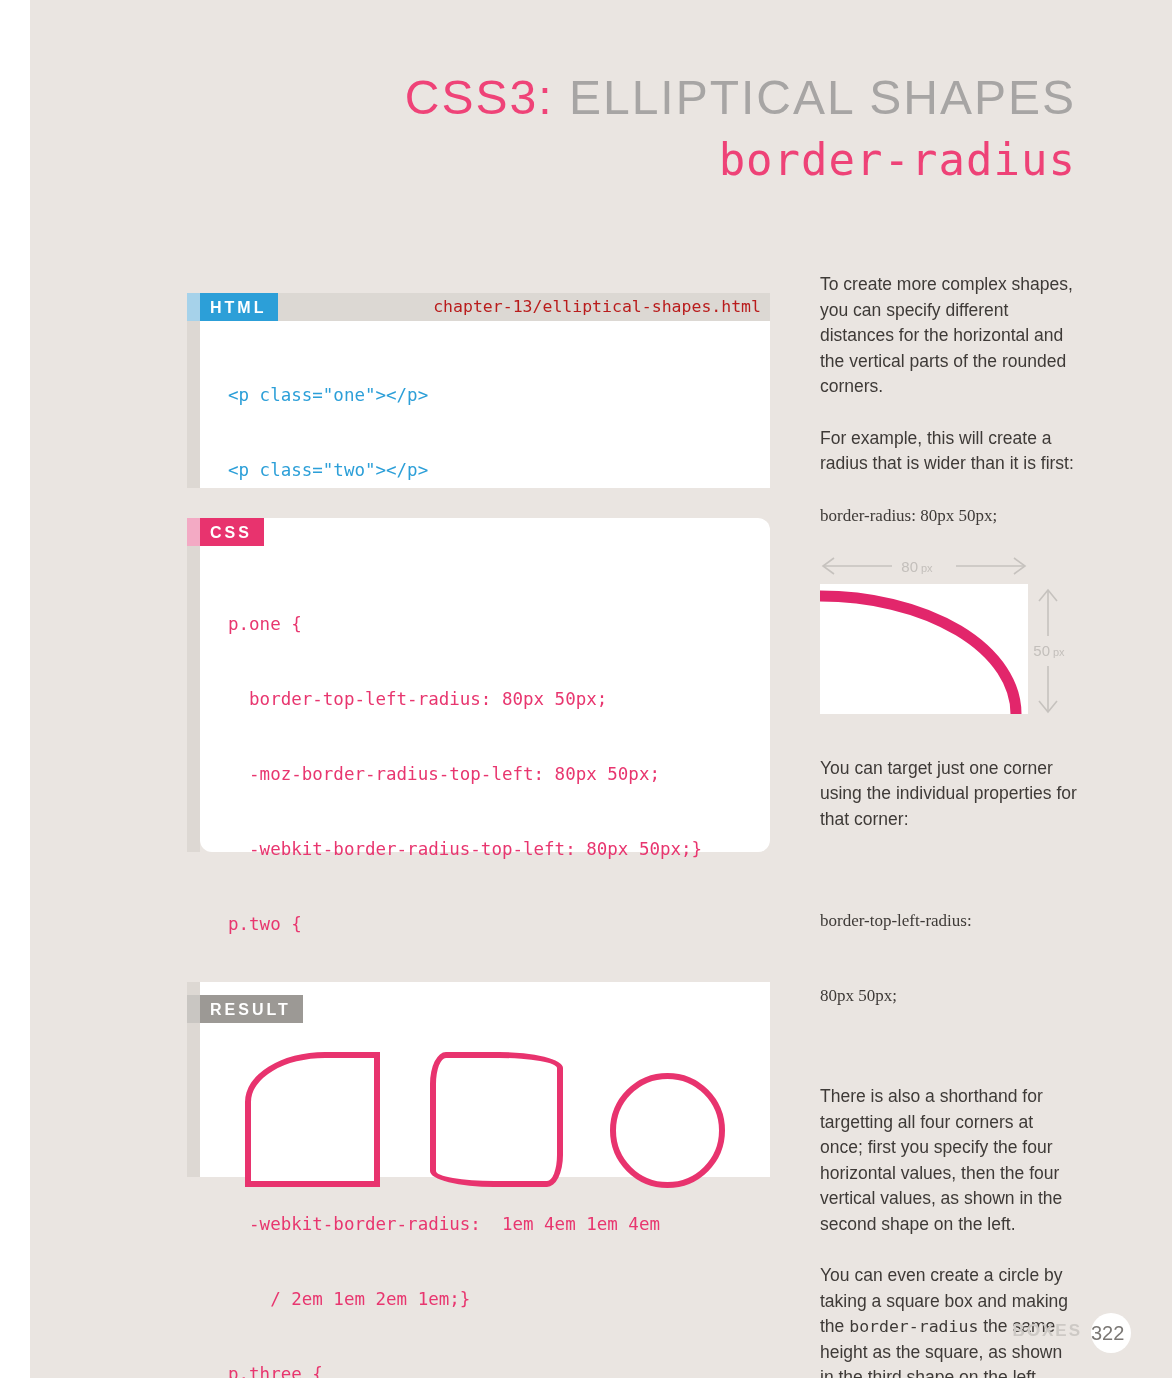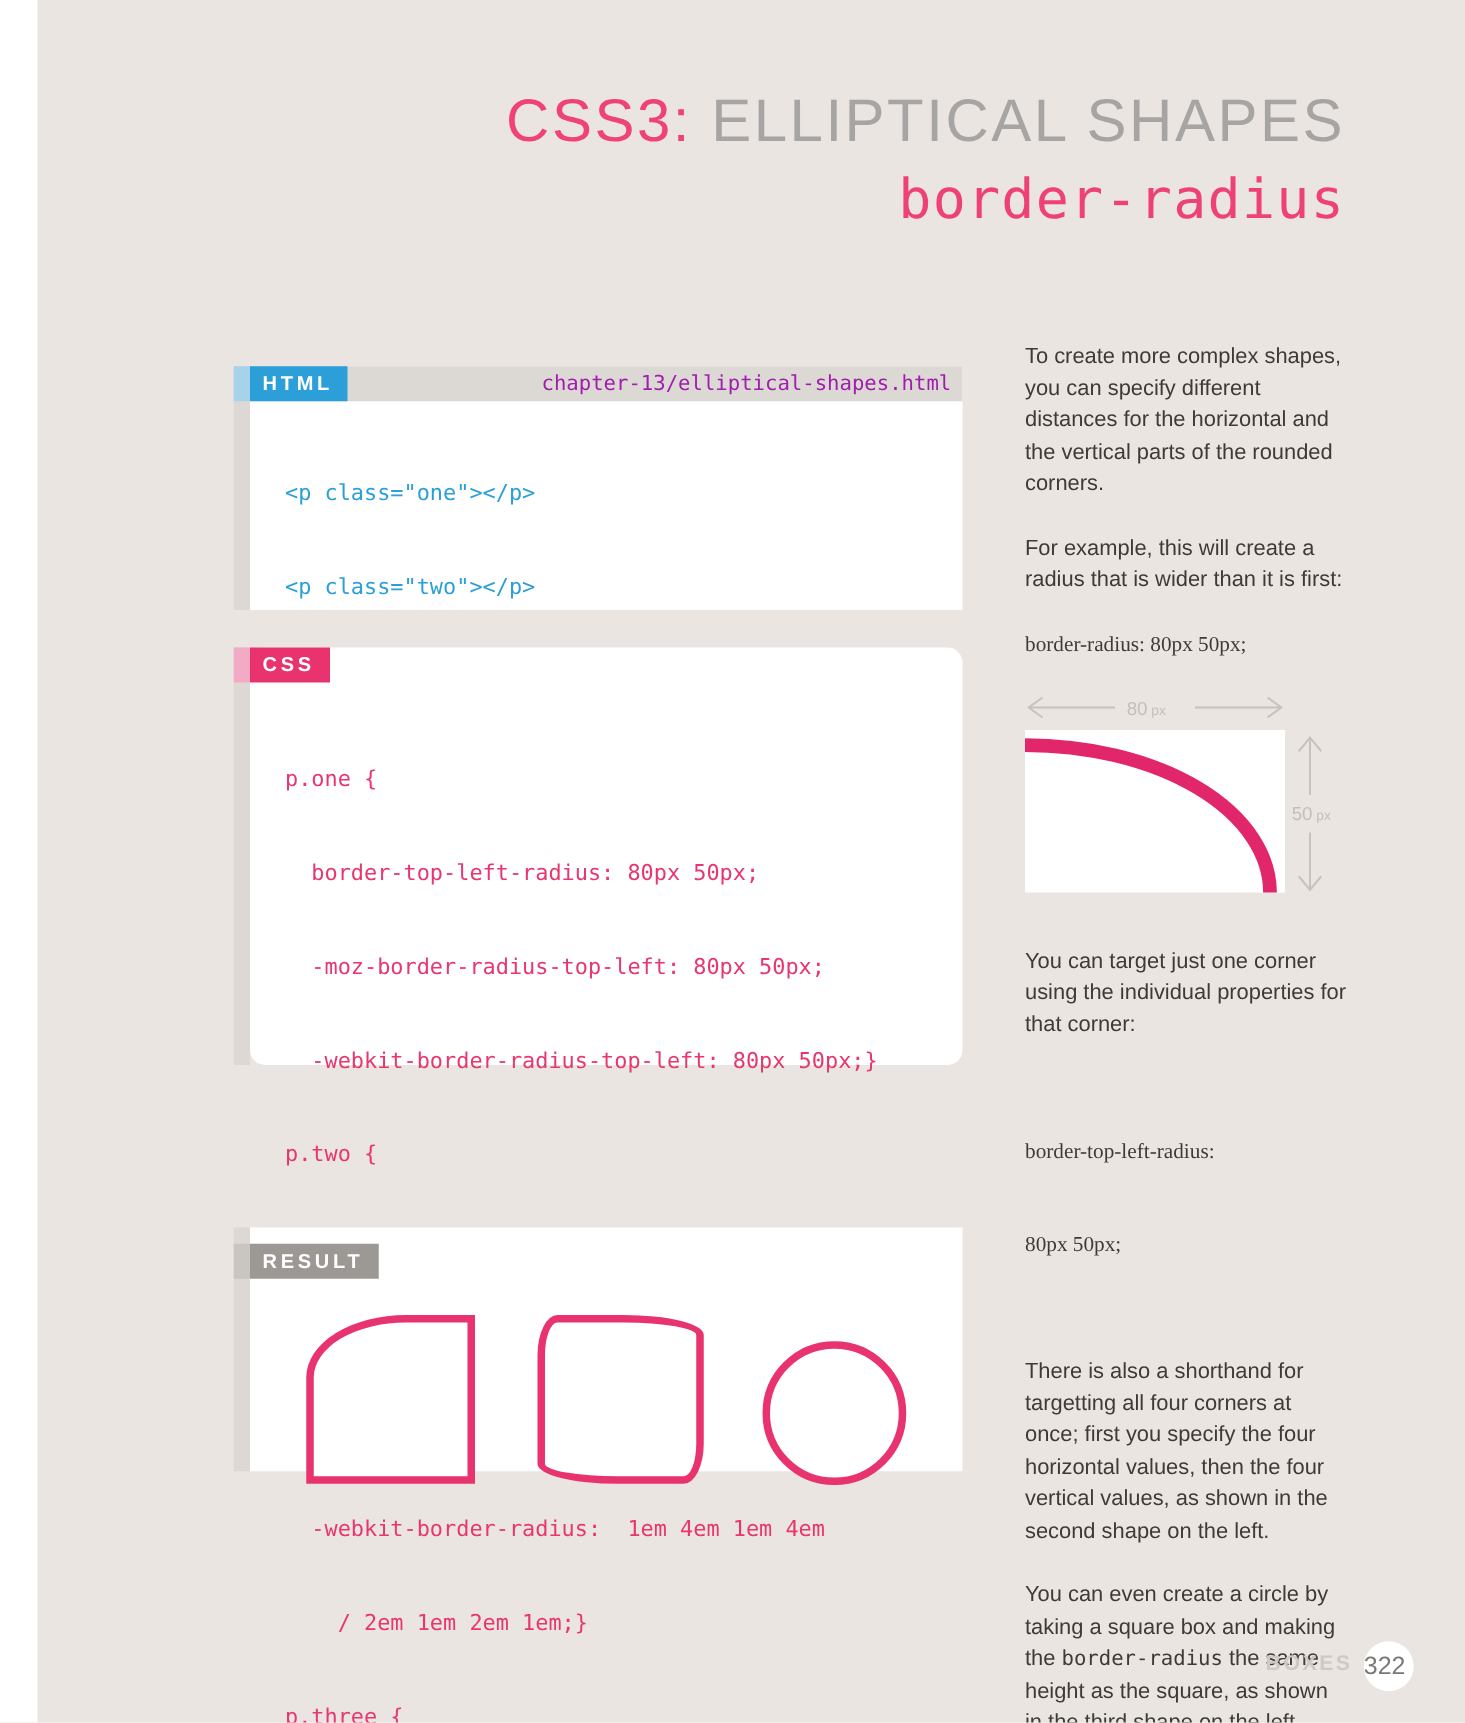--- a/index.html
+++ b/index.html
@@ -36,21 +36,21 @@
     background:#ddd8d3;
   }
   #html-panel   { top:293px; height:195px; }
   #css-panel    { top:518px; height:334px;border-radius:12px; }
   #result-panel { top:982px; height:195px; }
 
   .panel-header { position:relative; height:28px; background:#dcd8d3; }
   .filename {
     position:absolute; right:9px; top:4px;
     font-family:"DejaVu Sans Mono", monospace;
-    font-size:16.5px; color:#a21caf; white-space:pre;
+    font-size:16.5px; color:#b91c1c; white-space:pre;
   }
   .tag {
     position:absolute; left:-13px; top:0; height:28px; line-height:29px;
     color:#ffffff; font-weight:bold; font-size:16px; letter-spacing:3px;
     padding:0 12px 0 23px; z-index:2;
   }
   .tag-html   { background:linear-gradient(90deg,#a6d2ea 0 13px,#2c9fd8 13px); }
   .tag-css    { background:linear-gradient(90deg,#f3aac4 0 13px,#e8336e 13px); }
   .tag-result { top:13px; background:linear-gradient(90deg,#c9c6c2 0 13px,#9c9995 13px); }
 

